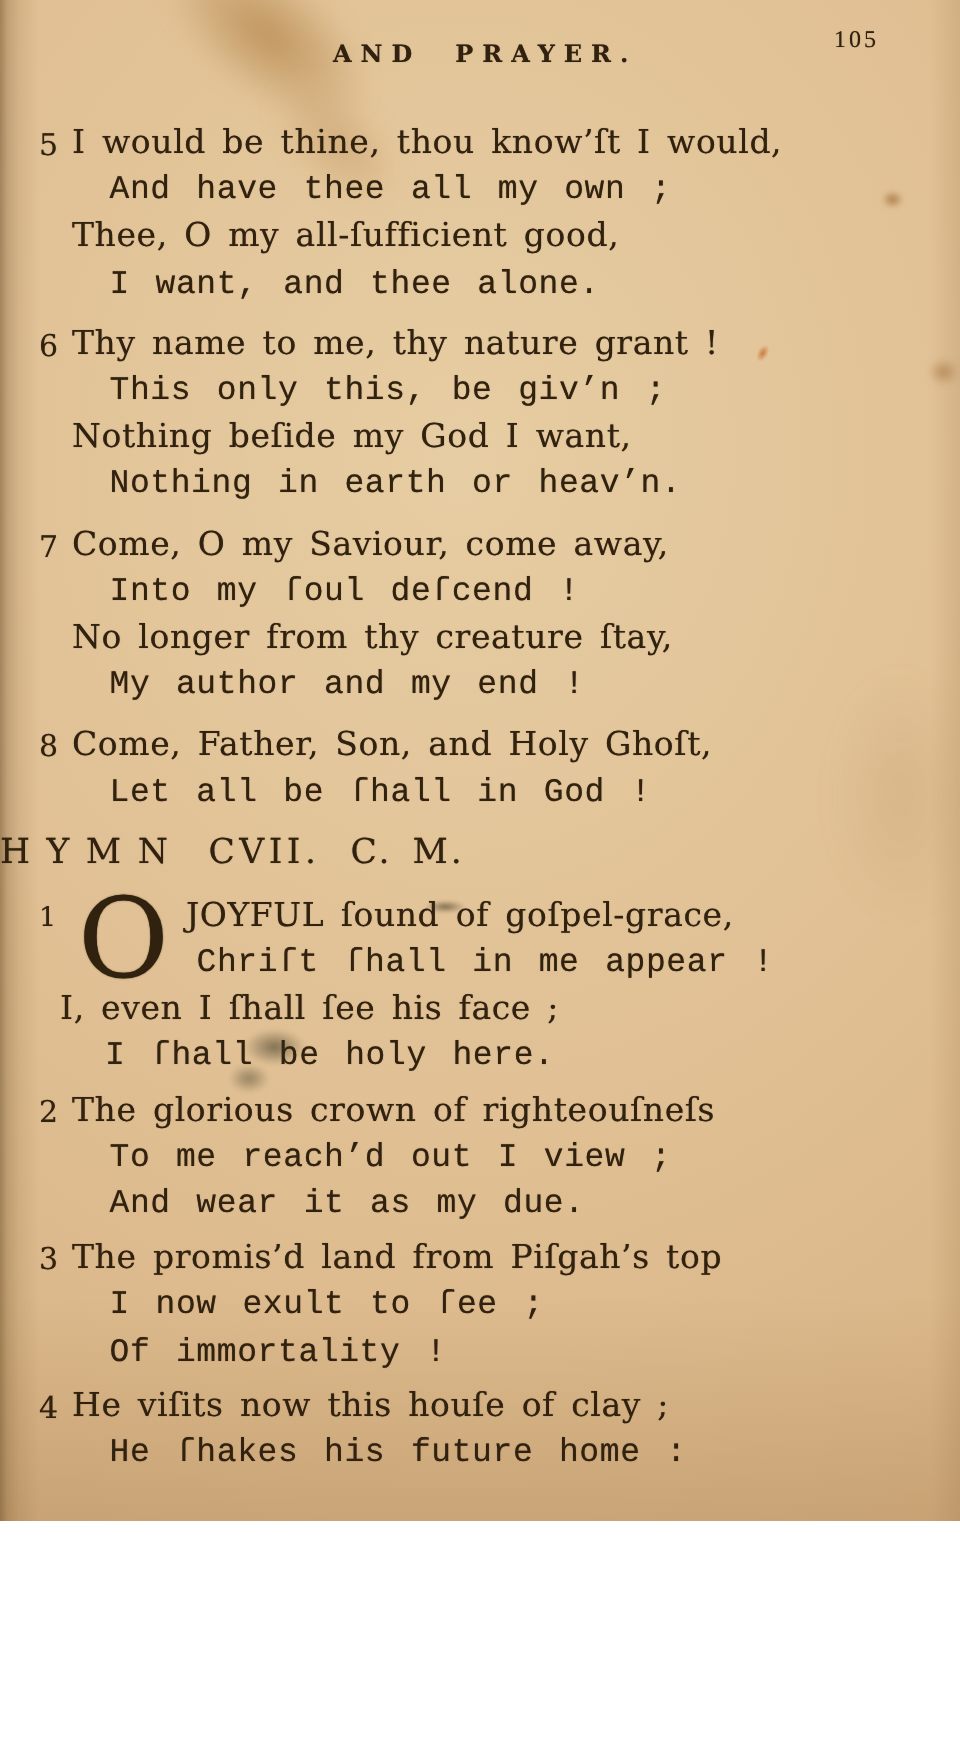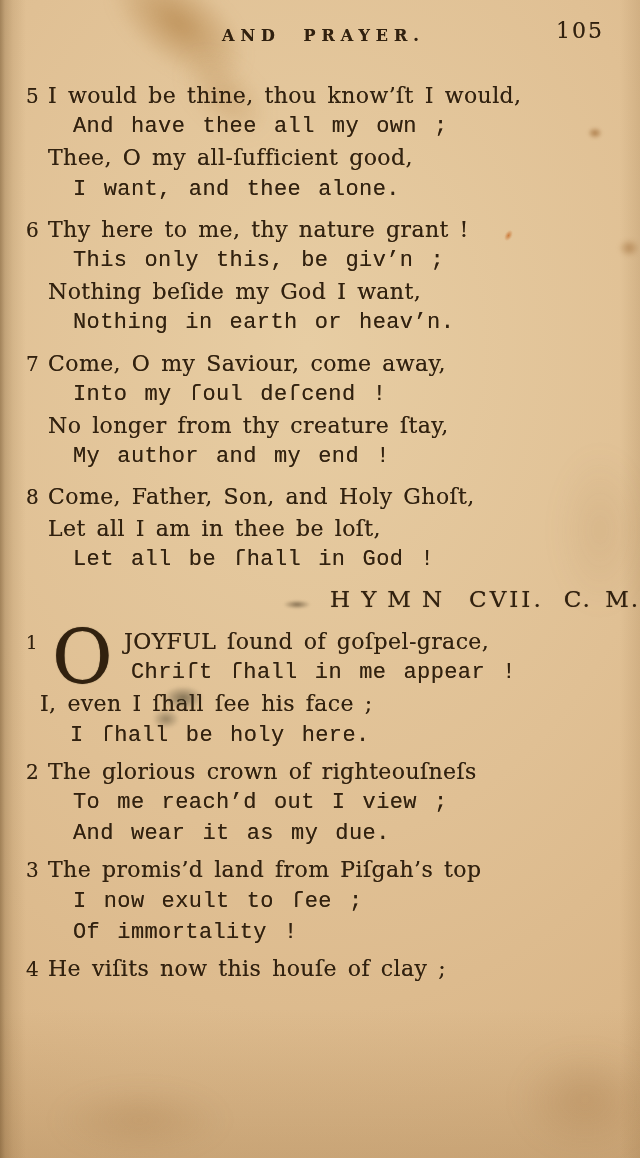--- a/index.html
+++ b/index.html
@@ -1,18 +1,18 @@
 <!DOCTYPE html>
 <html><head>
 <meta charset="utf-8">
 <style>
   html,body{margin:0;padding:0;}
   body{width:640px;height:1158px;overflow:hidden;}
   .page{
-    position:relative;width:640px;height:1158px;overflow:hidden;
+    position:relative;width:640px;height:1014px;overflow:hidden;
     font-family:"DejaVu Serif","Liberation Serif",serif;
     color:#31210f;
     background:
       linear-gradient(90deg, rgba(110,80,42,0.55) 0px, rgba(120,88,48,0.30) 5px, rgba(130,96,52,0.14) 13px, rgba(130,96,52,0) 26px),
       linear-gradient(270deg, rgba(135,98,52,0.16) 0px, rgba(135,98,52,0) 20px),
       linear-gradient(0deg, rgba(132,92,46,0.20) 0px, rgba(132,92,46,0) 150px),
       radial-gradient(130% 95% at 48% 30%, #e7cda3 0%, #e0c094 45%, #d5ae7e 100%);
   }
   
   .stain{position:absolute;pointer-events:none;border-radius:50%;z-index:1;}
@@ -39,43 +39,43 @@
     background:radial-gradient(closest-side, rgba(148,100,50,0.20), rgba(148,100,50,0) 75%);filter:blur(10px);}
   .s-bottom-right{left:495px;top:1030px;width:180px;height:140px;
     background:radial-gradient(closest-side, rgba(140,92,44,0.22), rgba(140,92,44,0) 75%);filter:blur(11px);}
   .s-mid-right{left:540px;top:420px;width:120px;height:220px;
     background:radial-gradient(closest-side, rgba(150,104,56,0.12), rgba(150,104,56,0) 75%);filter:blur(10px);}
   
   .running-header{position:absolute;left:222px;top:26px;z-index:2;
     font-size:16px;font-weight:bold;letter-spacing:6px;word-spacing:11px;white-space:nowrap;
     text-shadow:0 0 0.6px rgba(47,31,15,0.55);}
   .page-number{position:absolute;left:556px;top:18px;z-index:2;
-    font-size:22px;letter-spacing:2px;white-space:nowrap;
-    text-shadow:0 0 0.6px rgba(47,31,15,0.55);}
+    font-size:16px;letter-spacing:2px;white-space:nowrap;
+    text-shadow:0 0 0.6px rgba(47,31,15,0.55);font-family:Liberation Serif, serif;}
   
   .text-block{position:absolute;left:0;top:80px;width:640px;z-index:2;}
   .stanza{position:relative;}
   #part1 .stanza{margin-bottom:9px;}
   #part2 .stanza{margin-bottom:5px;}
   .verse-num{position:absolute;left:26px;top:4px;font-size:20px;
     text-shadow:0 0 0.6px rgba(47,31,15,0.55);}
   .line{font-size:22px;line-height:31.2px;padding-left:48px;
     letter-spacing:0.4px;word-spacing:3.5px;white-space:nowrap;
     text-shadow:0 0 0.6px rgba(47,31,15,0.6);}
   .line.indent{padding-left:73px;font-family:Liberation Mono, monospace;}
   
   .dropcap-stanza .verse-num{top:6px;font-size:18px;}
   .dropcap{position:absolute;left:52px;top:3px;font-size:74px;line-height:56px;
     text-shadow:0 0 1px rgba(40,28,12,0.7);}
   .dropcap-stanza .l0{padding-left:124px;}
   .dropcap-stanza .l1{padding-left:131px;}
   .dropcap-stanza .l2{padding-left:40px;}
   .dropcap-stanza .l3{padding-left:70px;}
   
-  .hymn-heading{margin:5px 0 12px 0;text-align:right;font-size:23px;line-height:30px;
+  .hymn-heading{margin:5px 0 12px 0;text-align:left;font-size:23px;line-height:30px;
     white-space:nowrap;text-shadow:0 0 0.7px rgba(47,31,15,0.6);}
   .hymn-word{letter-spacing:11px;}
   .hymn-numeral{letter-spacing:3px;margin-left:16px;}
   .hymn-meter{letter-spacing:2px;margin-left:20px;word-spacing:4px;}
 </style>
 </head>
 <body>
 
 <div class="page">
 
@@ -100,36 +100,35 @@
     <section id="part1">
         <div class="stanza">
           <span class="verse-num">5</span>
           <div class="line l0">I would be thine, thou know’ſt I would,</div>
           <div class="line l1 indent">And have thee all my own ;</div>
           <div class="line l2">Thee, O my all-ſufficient good,</div>
           <div class="line l3 indent">I want, and thee alone.</div>
         </div>
         <div class="stanza">
           <span class="verse-num">6</span>
-          <div class="line l0">Thy here to me, thy nature grant !</div>
+          <div class="line l0">Thy name to me, thy nature grant !</div>
           <div class="line l1 indent">This only this, be giv’n ;</div>
           <div class="line l2">Nothing beſide my God I want,</div>
           <div class="line l3 indent">Nothing in earth or heav’n.</div>
         </div>
         <div class="stanza">
           <span class="verse-num">7</span>
           <div class="line l0">Come, O my Saviour, come away,</div>
           <div class="line l1 indent">Into my ſoul deſcend !</div>
           <div class="line l2">No longer from thy creature ſtay,</div>
           <div class="line l3 indent">My author and my end !</div>
         </div>
         <div class="stanza">
           <span class="verse-num">8</span>
           <div class="line l0">Come, Father, Son, and Holy Ghoſt,</div>
-          <div class="line l2">Let all I am in thee be loſt,</div>
           <div class="line l3 indent">Let all be ſhall in God !</div>
         </div>
       </section>
 
     <div class="hymn-heading">
       <span class="hymn-word">HYMN</span><span class="hymn-numeral">CVII.</span><span class="hymn-meter">C. M.</span>
     </div>
 
     <section id="part2">
         <div class="stanza dropcap-stanza">
@@ -148,16 +147,17 @@
         </div>
         <div class="stanza">
           <span class="verse-num">3</span>
           <div class="line l0">The promis’d land from Piſgah’s top</div>
           <div class="line l1 indent">I now exult to ſee ;</div>
           <div class="line l3 indent">Of immortality !</div>
         </div>
         <div class="stanza">
           <span class="verse-num">4</span>
           <div class="line l0">He viſits now this houſe of clay ;</div>
+          <div class="line l1 indent">He ſhakes his future home :</div>
         </div>
       </section>
   </main>
 </div>
 
 </body></html>

